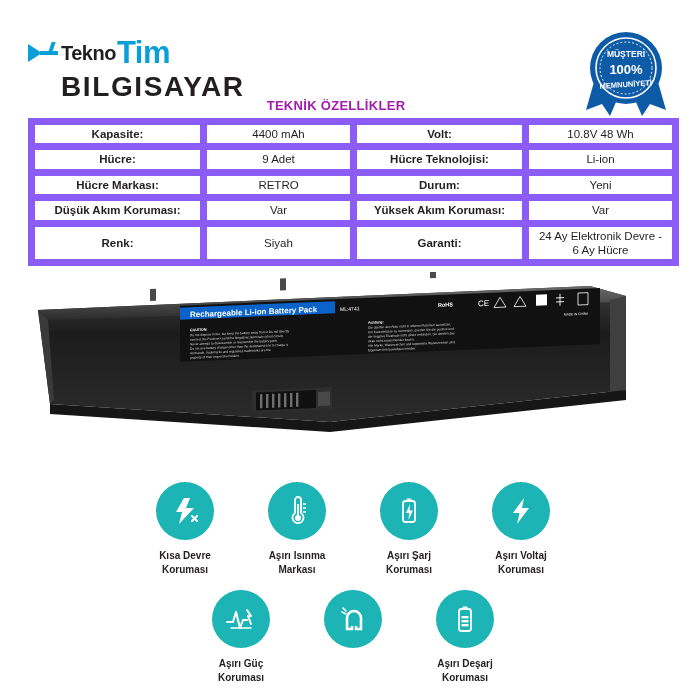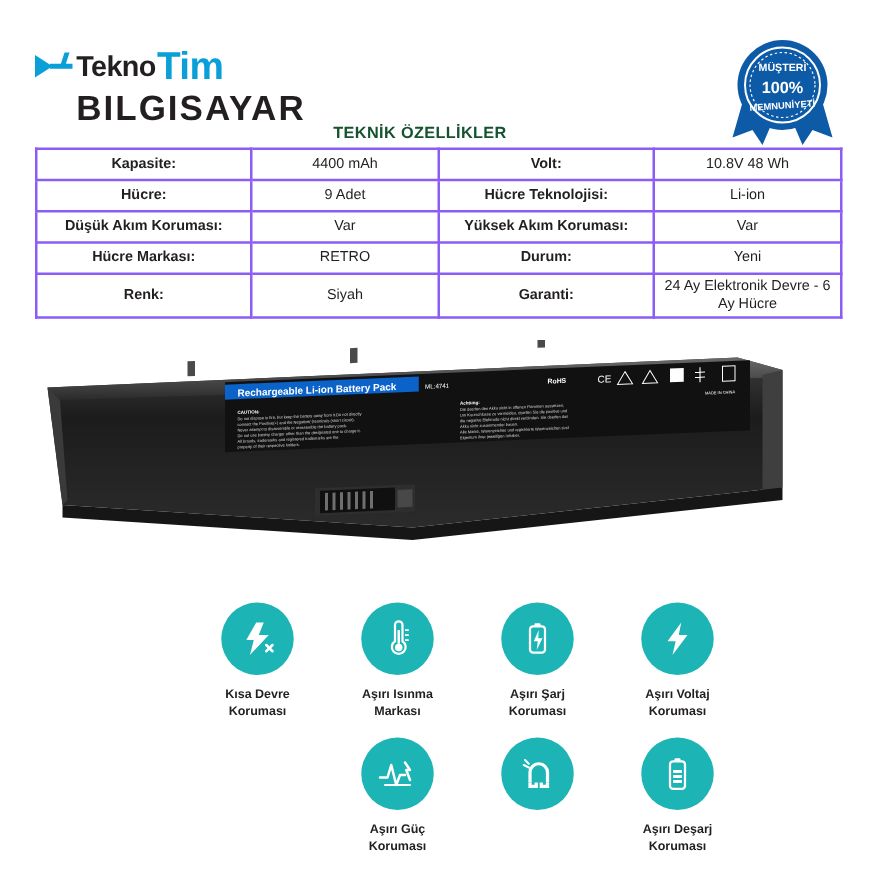--- a/index.html
+++ b/index.html
@@ -49,21 +49,21 @@
     background: #0a9fd8;
   }
   .logo-mark .tick {
     position: absolute;
     left: 22px; top: 2px;
     width: 4px; height: 10px;
     background: #0a9fd8;
     transform: skewX(-18deg);
   }
   .logo-tekno {
-    font-size: 23px;
+    font-size: 20px;
     font-weight: bold;
     letter-spacing: -0.5px;
     color: #231f20;
     line-height: 32px;
   }
   .logo-tim {
     font-size: 31px;
     font-weight: bold;
     letter-spacing: -0.5px;
     color: #0a9fd8;
@@ -89,21 +89,21 @@
 
   
   .tbl-title {
     position: absolute;
     left: 186px; top: 98px;
     width: 300px;
     text-align: center;
     font-size: 13px;
     font-weight: bold;
     letter-spacing: 0.3px;
-    color: #14532d;
+    color: #a21caf;
   }
   .tbl-code {
     position: absolute;
     left: 462px; top: 98px;
     width: 160px;
     text-align: center;
     font-size: 14px;
     font-weight: bold;
     letter-spacing: 0.3px;
     color: #231f20;
@@ -112,21 +112,21 @@
   
   table.spec {
     position: absolute;
     left: 28px; top: 118px;
     width: 644px;
     border-collapse: collapse;
     table-layout: fixed;
     font-size: 11.5px;
   }
   table.spec td {
-    border: 2px solid #8b5cf6;
+    border: 7px solid #8b5cf6;
     height: 25px;
     padding: 2px 6px;
     text-align: center;
     vertical-align: middle;
     line-height: 1.25;
   }
   table.spec td.lbl { font-weight: bold; }
   table.spec col.c1 { width: 172px; }
   table.spec col.c2 { width: 150px; }
   table.spec col.c3 { width: 172px; }
@@ -141,21 +141,21 @@
   .battery-wrap svg { display: block; }
 
   
   .features {
     position: absolute;
     left: 108px; top: 482px;
     width: 490px;
   }
   .feat-row {
     display: flex;
-    justify-content: flex-end;
+    justify-content: center;
   }
   .feat-row.second { margin-top: 14px; }
   .feat {
     width: 112px;
     text-align: center;
   }
   .feat-circle {
     width: 58px; height: 58px;
     border-radius: 50%;
     background: #1cb4b4;
@@ -221,30 +221,30 @@
         <td class="lbl">Volt:</td>
         <td>10.8V 48 Wh</td>
       </tr>
       <tr>
         <td class="lbl">Hücre:</td>
         <td>9 Adet</td>
         <td class="lbl">Hücre Teknolojisi:</td>
         <td>Li-ion</td>
       </tr>
       <tr>
+        <td class="lbl">Hücre Markası:</td>
+        <td>RETRO</td>
+        <td class="lbl">Durum:</td>
+        <td>Yeni</td>
+      </tr>
+      <tr>
         <td class="lbl">Düşük Akım Koruması:</td>
         <td>Var</td>
         <td class="lbl">Yüksek Akım Koruması:</td>
         <td>Var</td>
-      </tr>
-      <tr>
-        <td class="lbl">Hücre Markası:</td>
-        <td>RETRO</td>
-        <td class="lbl">Durum:</td>
-        <td>Yeni</td>
       </tr>
       <tr>
         <td class="lbl">Renk:</td>
         <td>Siyah</td>
         <td class="lbl">Garanti:</td>
         <td>24 Ay Elektronik Devre - 6 Ay Hücre</td>
       </tr>
     </tbody>
   </table>
 

